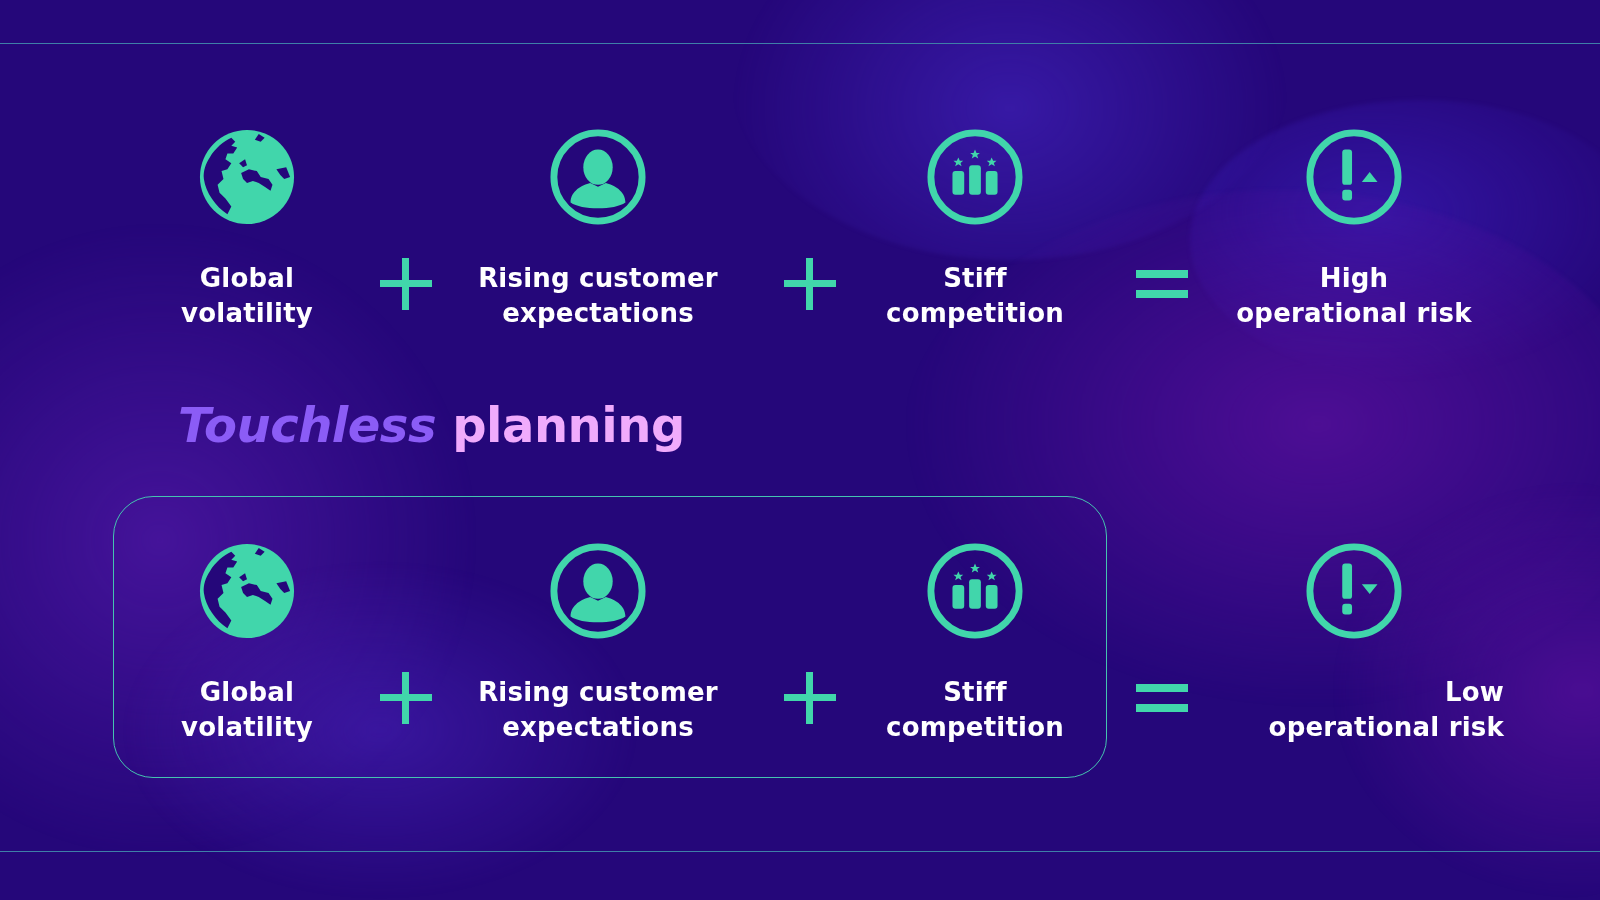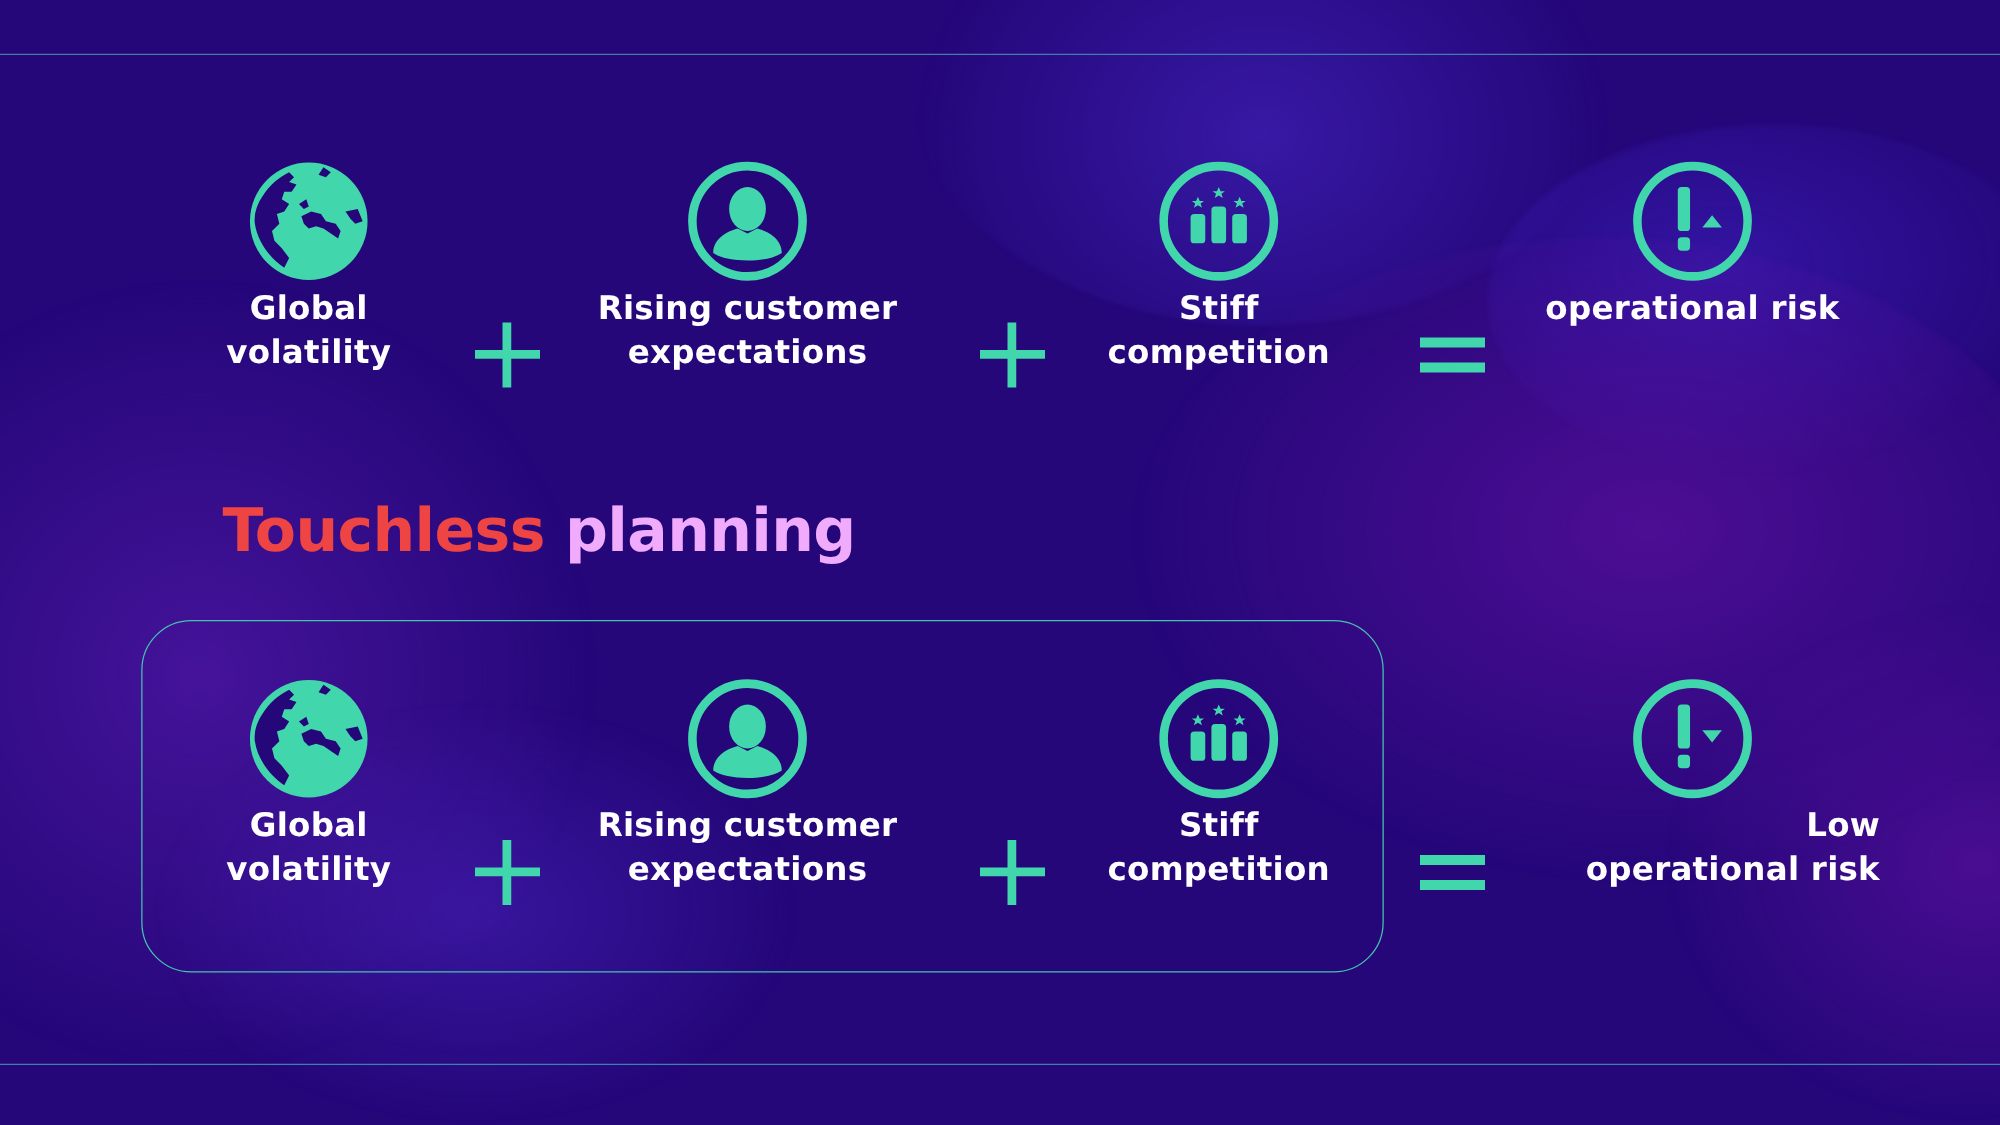--- a/index.html
+++ b/index.html
@@ -17,26 +17,26 @@
   .blob5 { left:1330px; top:480px; width:420px; height:420px; background:radial-gradient(ellipse at 60% 50%, rgba(110,20,170,0.5), rgba(37,7,122,0) 70%); }
   .blob6 { left:120px; top:560px; width:520px; height:340px; background:radial-gradient(ellipse at 50% 50%, rgba(80,40,200,0.45), rgba(37,7,122,0) 70%); }
 
   .rule { position:absolute; left:0; width:1600px; height:1px; background:#3f7fa8; }
   .rule.top { top:43px; }
   .rule.bottom { top:851px; }
 
   .row { position:absolute; left:0; width:1600px; }
   .item { position:absolute; width:300px; text-align:center; }
   .icon { width:98px; height:98px; margin:0 auto; display:block; }
-  .label { margin-top:4px; color:#ffffff; font-weight:bold; font-size:26px; line-height:35px; letter-spacing:0.2px; }
+  .label { margin-top:35px; color:#ffffff; font-weight:bold; font-size:26px; line-height:35px; letter-spacing:0.2px; }
   .op { position:absolute; width:60px; height:60px; }
   .op svg { width:60px; height:60px; display:block; }
 
   .heading { position:absolute; left:178px; top:395px; font-size:48px; font-weight:bold; line-height:60px; letter-spacing:-0.5px; }
-  .heading .accent { color:#ef4444; }
+  .heading .accent { color:#8b5cf6;font-style:italic; }
   .heading .plain { color:#f0abfc; }
 
   .box { position:absolute; left:113px; top:496px; width:994px; height:282px; border:1.5px solid #45c3b0; border-radius:40px; box-sizing:border-box; }
 </style>
 </head>
 <body>
 
 <div class="bg">
   <div class="blob blob1"></div>
   <div class="blob blob2"></div>
@@ -137,20 +137,21 @@
   <div class="op" style="left:1132px; top:126px;">
     <svg>
         <use href="#sym-equals"></use>
       </svg>
   </div>
   <div class="item" style="left:1204px;">
     <svg class="icon">
         <use href="#sym-risk-up"></use>
       </svg>
     <div class="label">
+      <div>High</div>
       <div>operational risk</div>
     </div>
   </div>
 </div>
 
 <div class="heading">
   <span class="accent">Touchless</span>
   <span class="plain">planning</span>
 </div>
 

